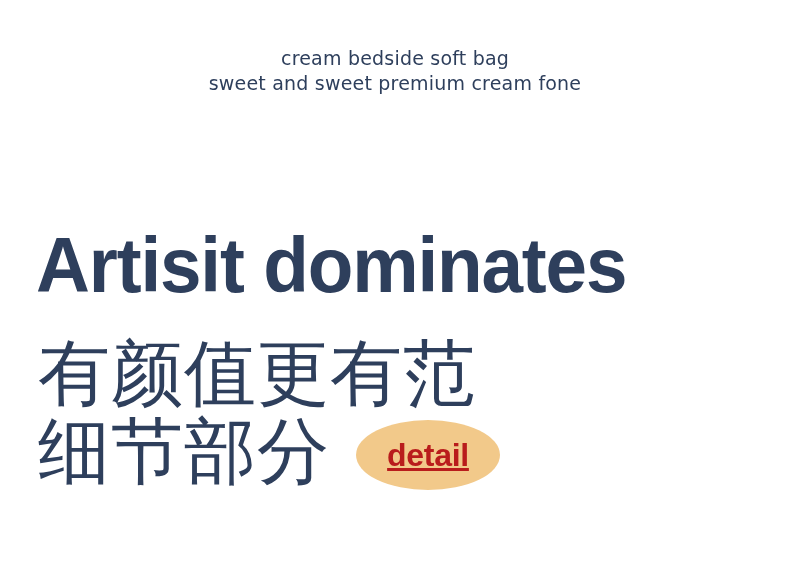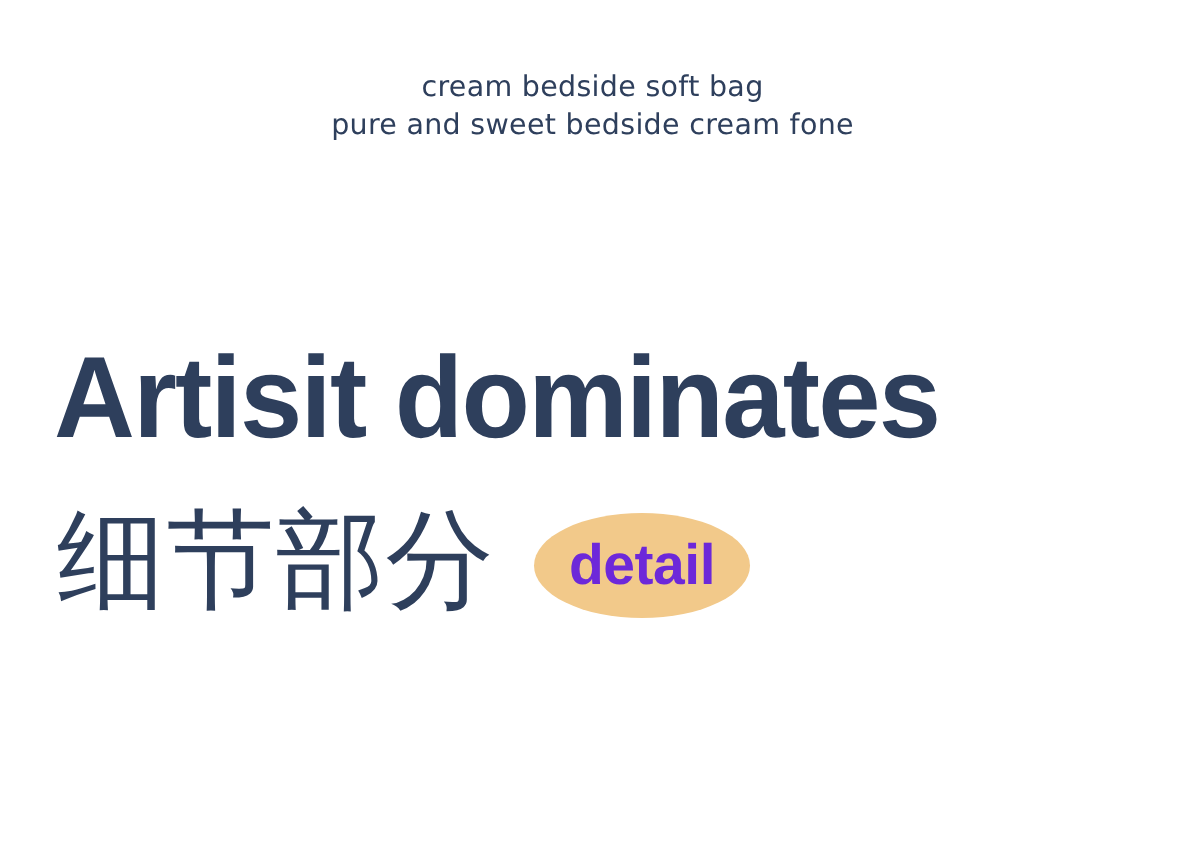--- a/index.html
+++ b/index.html
@@ -85,40 +85,42 @@
     height: 70px;
     border-radius: 50%;
     background: #f2c98a;
     display: flex;
     align-items: center;
     justify-content: center;
     flex: 0 0 auto;
   }
   .detail-badge-label {
     font-family: "Liberation Sans", "DejaVu Sans", sans-serif;
-    font-size: 38px;
+    font-size: 32px;
     font-weight: 700;
-    color: #6d28d9;
+    color: #b91c1c;
     letter-spacing: -0.3px;
     line-height: 1;
+    text-decoration: underline;
   }
 </style>
 </head>
 <body>
 
 <div class="poster">
 
   <div class="subtitle-block">
     <span class="subtitle-line">cream bedside soft bag</span>
-    <span class="subtitle-line">pure and sweet bedside cream fone</span>
+    <span class="subtitle-line">sweet and sweet premium cream fone</span>
   </div>
 
   <div class="headline">Artisit dominates</div>
 
   <div class="cjk-block">
+    <div class="cjk-line">有颜值更有范</div>
     <div class="cjk-row">
       <div class="cjk-line">细节部分</div>
       <div class="detail-badge">
         <span class="detail-badge-label">detail</span>
       </div>
     </div>
   </div>
 
 </div>
 

